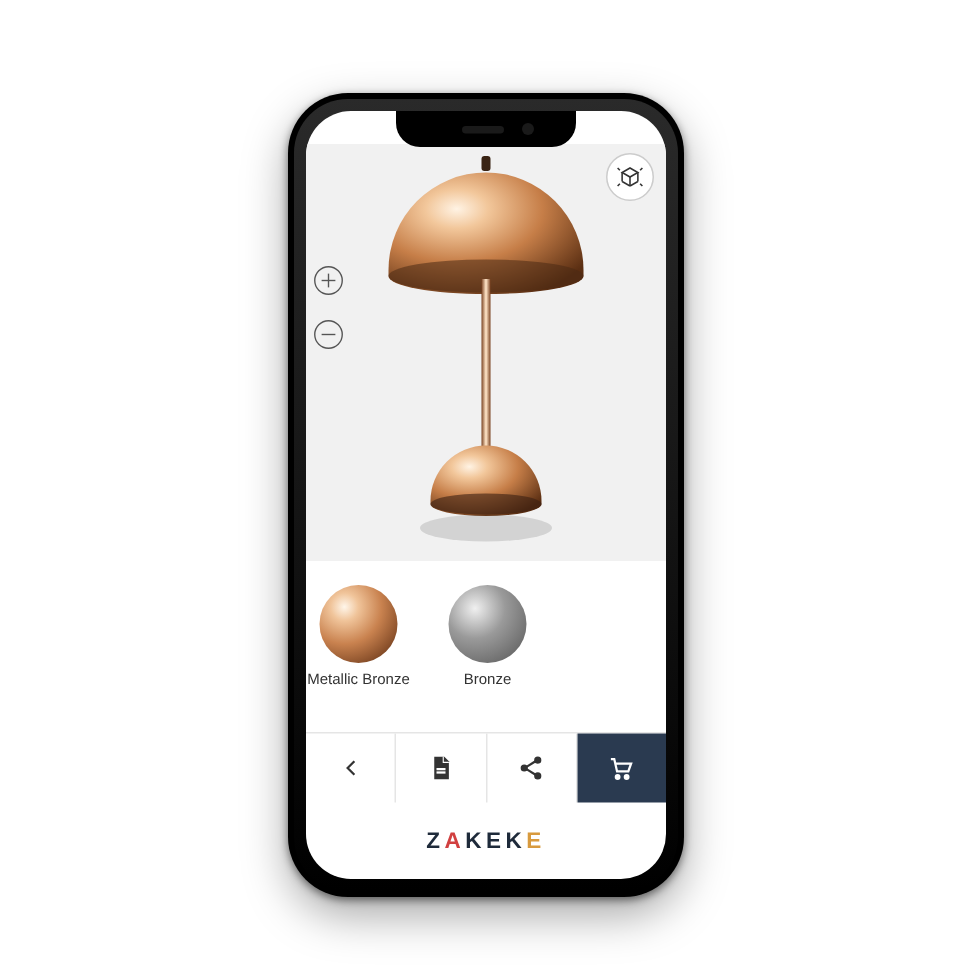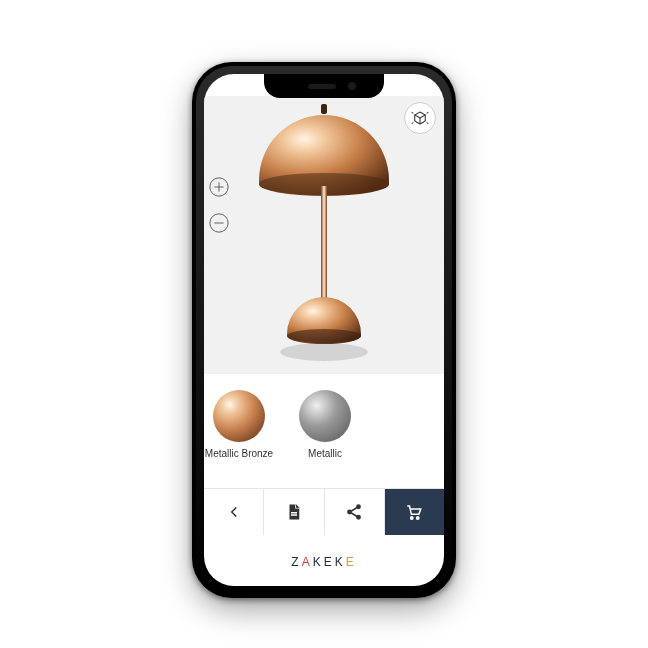--- a/index.html
+++ b/index.html
@@ -22,21 +22,21 @@
   .b-bronze{background:radial-gradient(circle at 32% 28%,#fff6ea 0%,#f0c49a 18%,#c9824f 48%,#6e3a1b 88%);}
   .b-red{background:radial-gradient(circle at 35% 30%,#ffe8e8 0%,#ff4a4a 28%,#d80000 60%,#7a0000 95%);}
   .b-grey{background:radial-gradient(circle at 34% 30%,#f0f0f0 0%,#9a9a9a 40%,#6b6b6b 80%);}
   .swatch-label{font-size:10px;color:#333;white-space:nowrap;}
   .toolbar{position:absolute;left:0;right:0;top:414px;height:46px;display:flex;border-top:1px solid #e5e5e5;}
   .tbtn{flex:1;display:flex;align-items:center;justify-content:center;border-right:1px solid #e5e5e5;}
   .tbtn:last-child{border-right:none;}
   .tbtn svg{width:18px;height:18px;}
   .tbtn.cart{background:#2a3a50;}
   .brand{position:absolute;left:0;right:0;top:478px;text-align:center;}
-  .brand-word{font-size:12px;font-weight:400;letter-spacing:3px;display:inline-block;}
+  .brand-word{font-size:15px;font-weight:700;letter-spacing:3px;display:inline-block;}
   .brand-word span:nth-child(1){color:#1e2a3a;}
   .brand-word span:nth-child(2){color:#d14040;}
   .brand-word span:nth-child(3){color:#1e2a3a;}
   .brand-word span:nth-child(4){color:#1e2a3a;}
   .brand-word span:nth-child(5){color:#1e2a3a;}
   .brand-word span:nth-child(6){color:#d89a3e;}
 </style>
 </head>
 <body>
 
@@ -100,21 +100,21 @@
         </svg>
       </div>
 
       <div class="swatch-row">
         <div class="swatch" style="margin-left:-8px">
           <div class="ball b-bronze"></div>
           <div class="swatch-label">Metallic Bronze</div>
         </div>
         <div class="swatch">
           <div class="ball b-grey"></div>
-          <div class="swatch-label">Metallic</div>
+          <div class="swatch-label">Bronze</div>
         </div>
       </div>
 
       <div class="toolbar">
         <div class="tbtn">
           <svg viewBox="0 0 24 24" stroke="#333" stroke-width="2" fill="none">
               <polyline points="15 6 9 12 15 18"></polyline>
             </svg>
         </div>
         <div class="tbtn">

